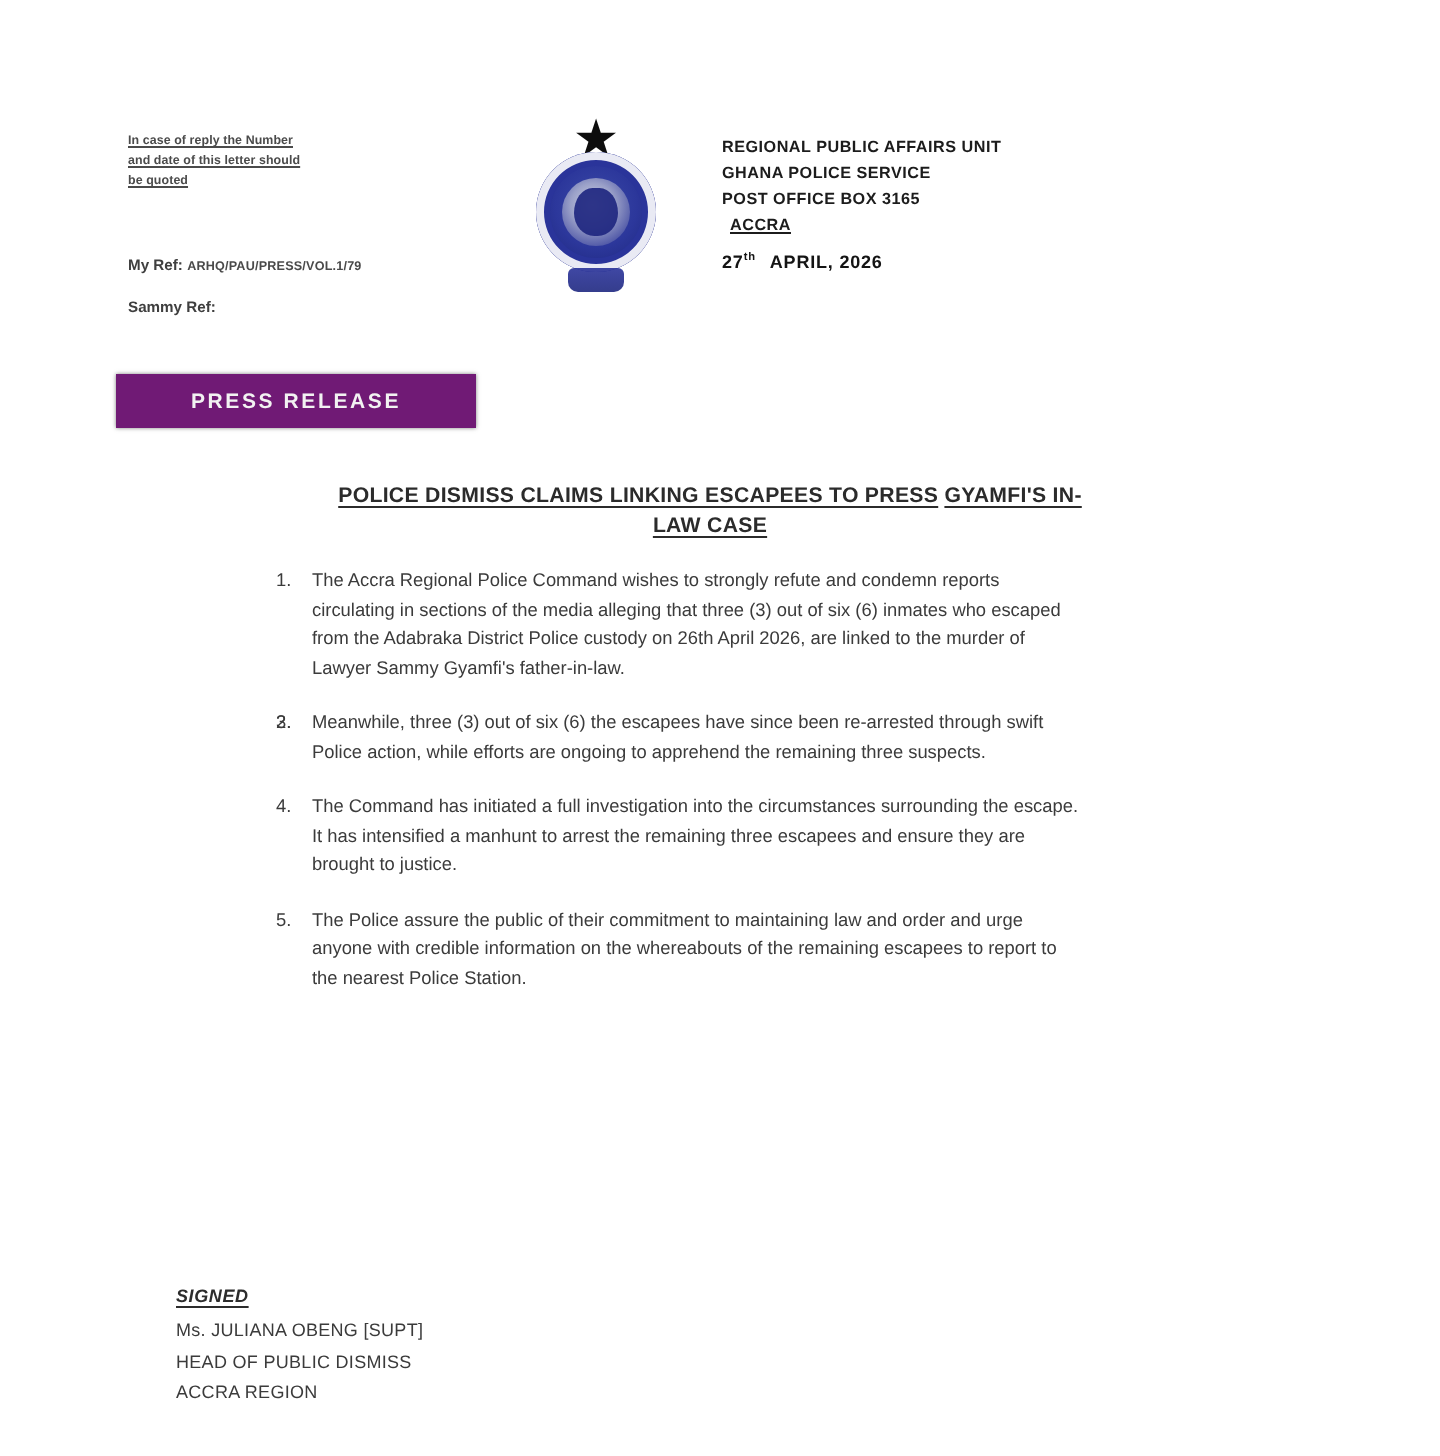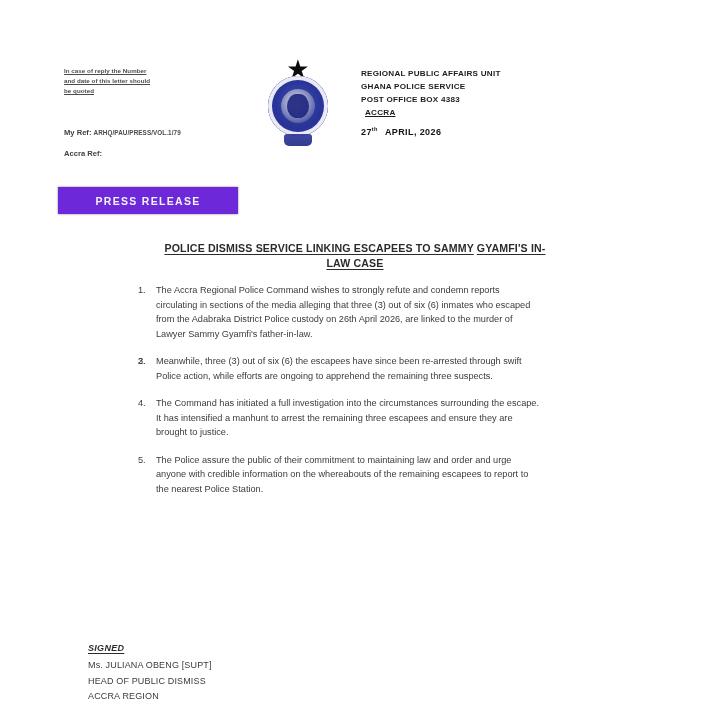--- a/index.html
+++ b/index.html
@@ -166,21 +166,21 @@
   }
   .date-word { margin-left: 7px; }
 
   
   .banner {
     position: absolute;
     left: 58px;
     top: 187px;
     width: 180px;
     height: 27px;
-    background: #6d28d9;
+    background: #701a75;
     display: flex;
     align-items: center;
     justify-content: center;
     box-shadow: 0 0 2px rgba(0,0,0,.5);
   }
   .banner-label {
     color: #f2f2f2;
     font-size: 10.5px;
     font-weight: 700;
     letter-spacing: 1.3px;
@@ -264,53 +264,53 @@
   <div class="letterhead">
 
     <div class="reply-note">In case of reply the Number and date of this letter should be quoted</div>
 
     <div class="ref-block">
       <div class="ref-line">
         <span class="ref-label">My Ref:</span>
         <span class="ref-value">ARHQ/PAU/PRESS/VOL.1/79</span>
       </div>
       <div class="ref-line">
-        <span class="ref-label">Accra Ref:</span>
+        <span class="ref-label">Sammy Ref:</span>
       </div>
     </div>
 
     <div class="crest">
       <div class="crest-star">
         <span class="star-glyph">★</span>
       </div>
       <div class="crest-disc">
         <div class="crest-inner"></div>
         <div class="crest-emblem"></div>
       </div>
       <div class="crest-base"></div>
     </div>
 
     <div class="org-block">
       <div>REGIONAL PUBLIC AFFAIRS UNIT</div>
       <div>GHANA POLICE SERVICE</div>
-      <div>POST OFFICE BOX 4383</div>
+      <div>POST OFFICE BOX 3165</div>
       <div class="indent">ACCRA</div>
     </div>
 
     <div class="date-line">
       <span>27</span><sup>th</sup><span class="date-word">APRIL, 2026</span>
     </div>
   </div>
 
   <div class="banner">
     <span class="banner-label">PRESS RELEASE</span>
   </div>
 
   <div class="doc-title">
-    <span>POLICE DISMISS SERVICE LINKING ESCAPEES TO SAMMY</span>
+    <span>POLICE DISMISS CLAIMS LINKING ESCAPEES TO PRESS</span>
     <span>GYAMFI'S IN-LAW CASE</span>
   </div>
 
   <ol class="body-list">
     <li class="body-item">
       <span class="body-num">1.</span>
       <span>The Accra Regional Police Command wishes to strongly refute and condemn reports circulating in sections of the media alleging that three (3) out of six (6) inmates who escaped from the Adabraka District Police custody on  26th April 2026, are linked to the murder of Lawyer Sammy Gyamfi's father-in-law.</span>
     </li>
     <li class="body-item">
       <span class="body-num">2.</span>

